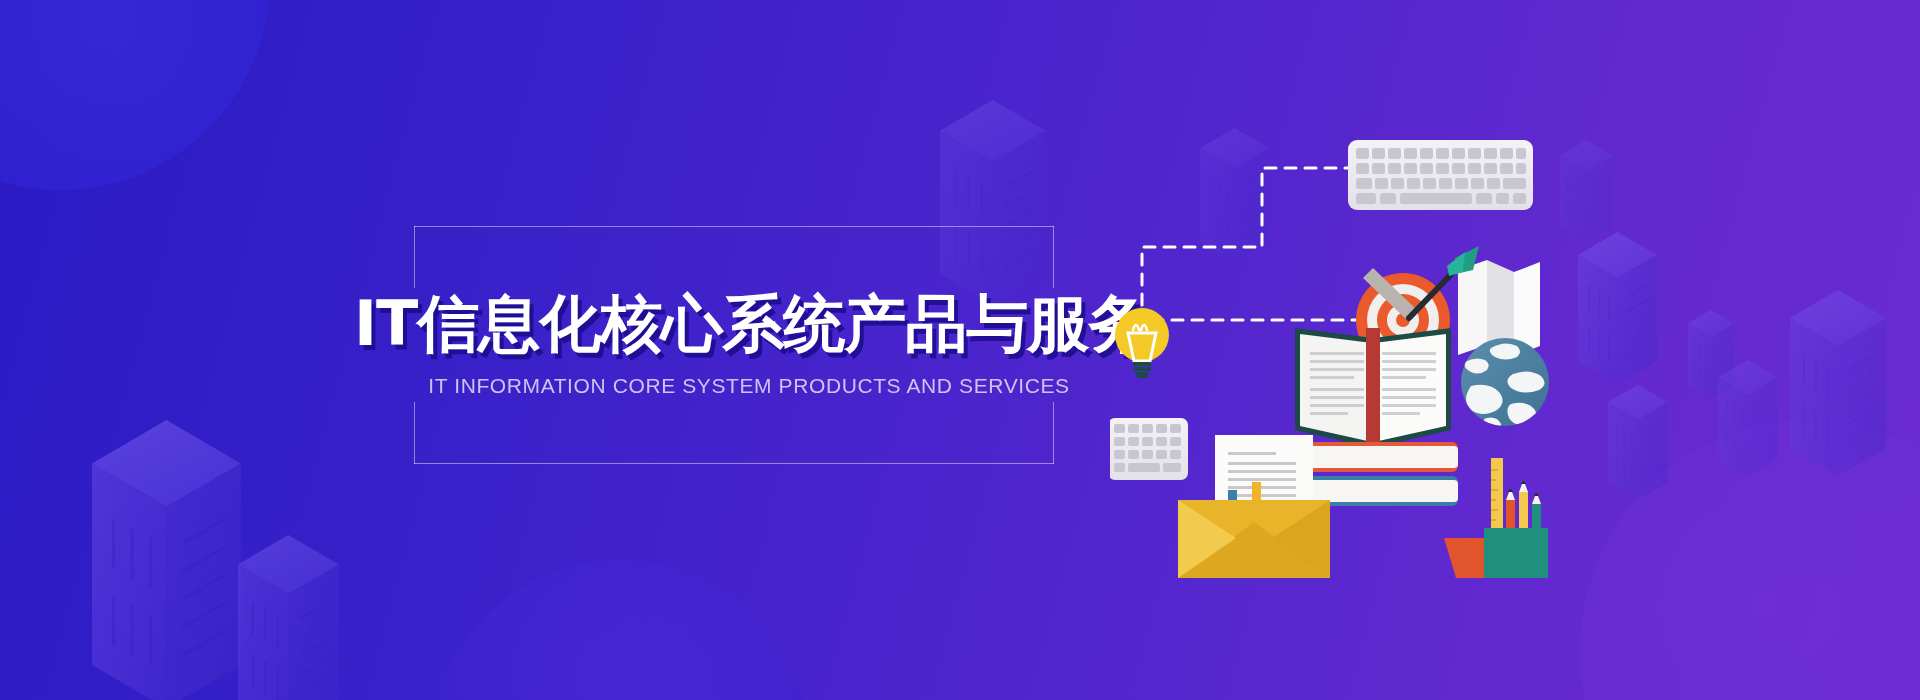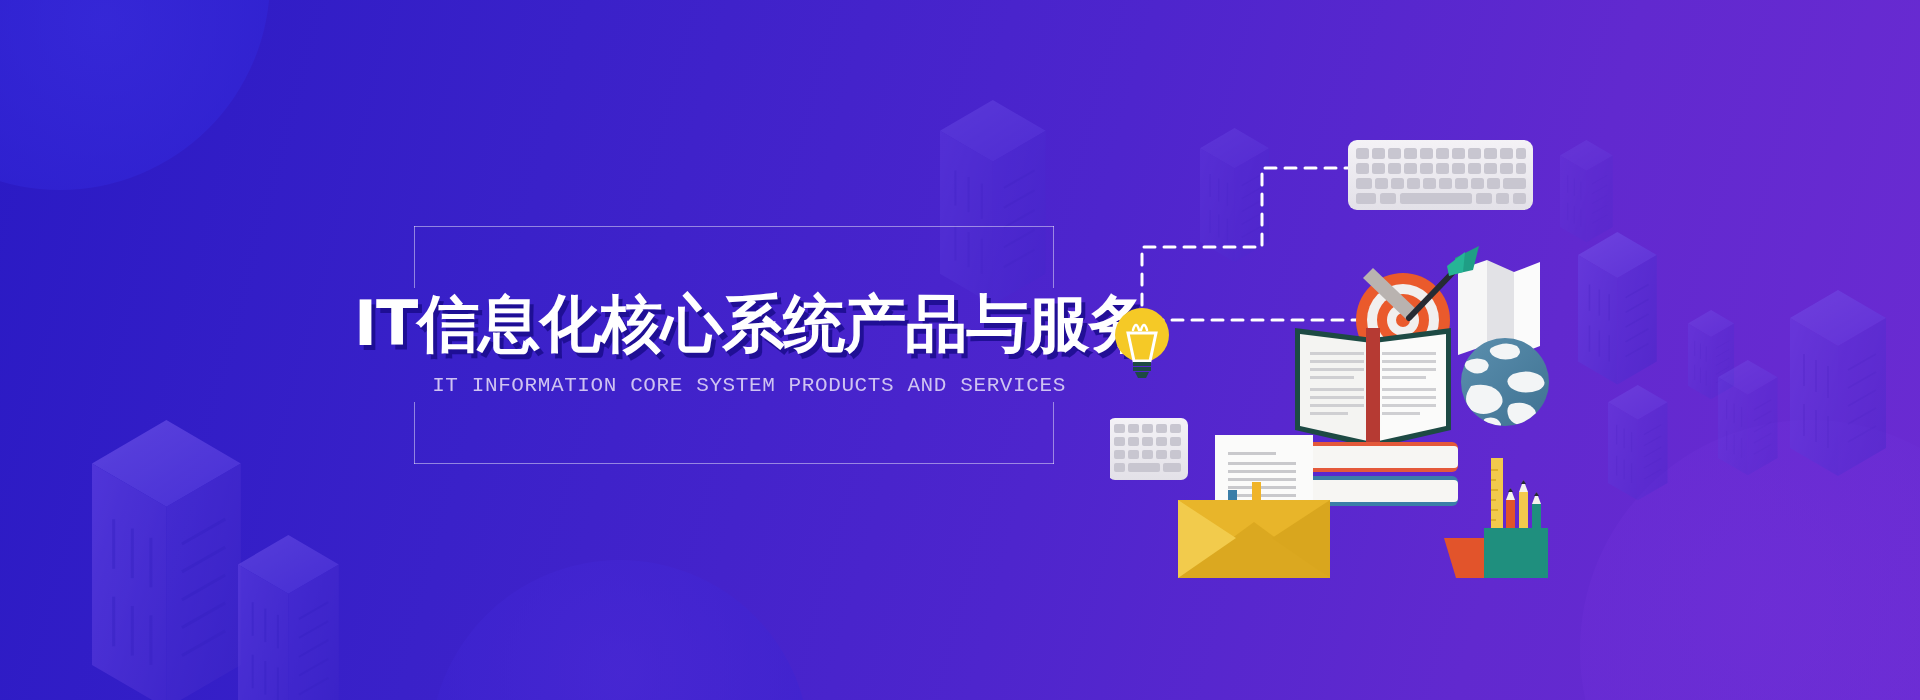--- a/index.html
+++ b/index.html
@@ -35,21 +35,21 @@
 
   .title-main{
     position:absolute;left:-60px;top:56px;width:780px;
     font-size:62px;font-weight:bold;color:#fff;letter-spacing:-1px;
     white-space:nowrap;
     text-shadow:4px 5px 0 rgba(26,12,140,.85);
     font-family:"DejaVu Sans","Liberation Sans",sans-serif;
   }
   .title-sub{
     position:absolute;left:-60px;top:148px;width:790px;text-align:center;
-    font-size:21px;color:#cfc3f2;letter-spacing:.6px;white-space:nowrap;font-family:Liberation Mono, monospace;
+    font-size:21px;color:#cfc3f2;letter-spacing:.6px;white-space:nowrap;
   }
   
   #illu{position:absolute;left:1110px;top:130px;width:450px;height:470px;}
 </style>
 </head>
 <body>
 
 <div id="stage">
 
   <div class="bg-circle-tl"></div>

